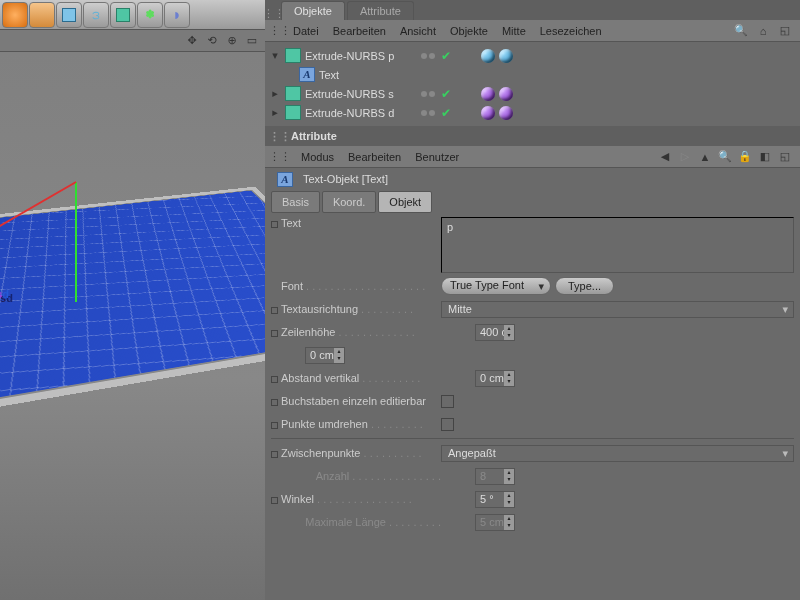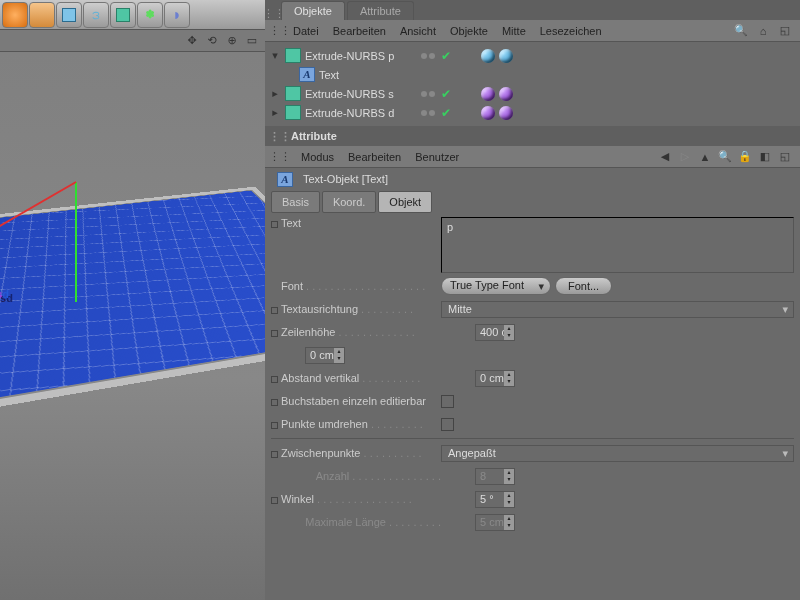--- a/index.html
+++ b/index.html
@@ -258,21 +258,21 @@
     <div class="props">
       <div class="prow" style="align-items:flex-start">
         <div class="plabel"><span class="anim"></span><span>Text</span></div>
         <textarea class="textarea" style="">p</textarea>
       </div>
 
       <div class="prow">
         <div class="plabel"><span>Font</span> <span class="dots">. . . . . . . . . . . . . . . . . . . .</span></div>
         <div class="pval">
           <div class="small-combo">True Type Font</div>
-          <button class="btn-pill">Font...</button>
+          <button class="btn-pill">Type...</button>
         </div>
       </div>
 
       <div class="prow">
         <div class="plabel"><span class="anim"></span><span>Textausrichtung</span> <span class="dots">. . . . . . . . .</span></div>
         <div class="pval">
             <div class="dropdown">Mitte</div>
           </div>
       </div>
 

